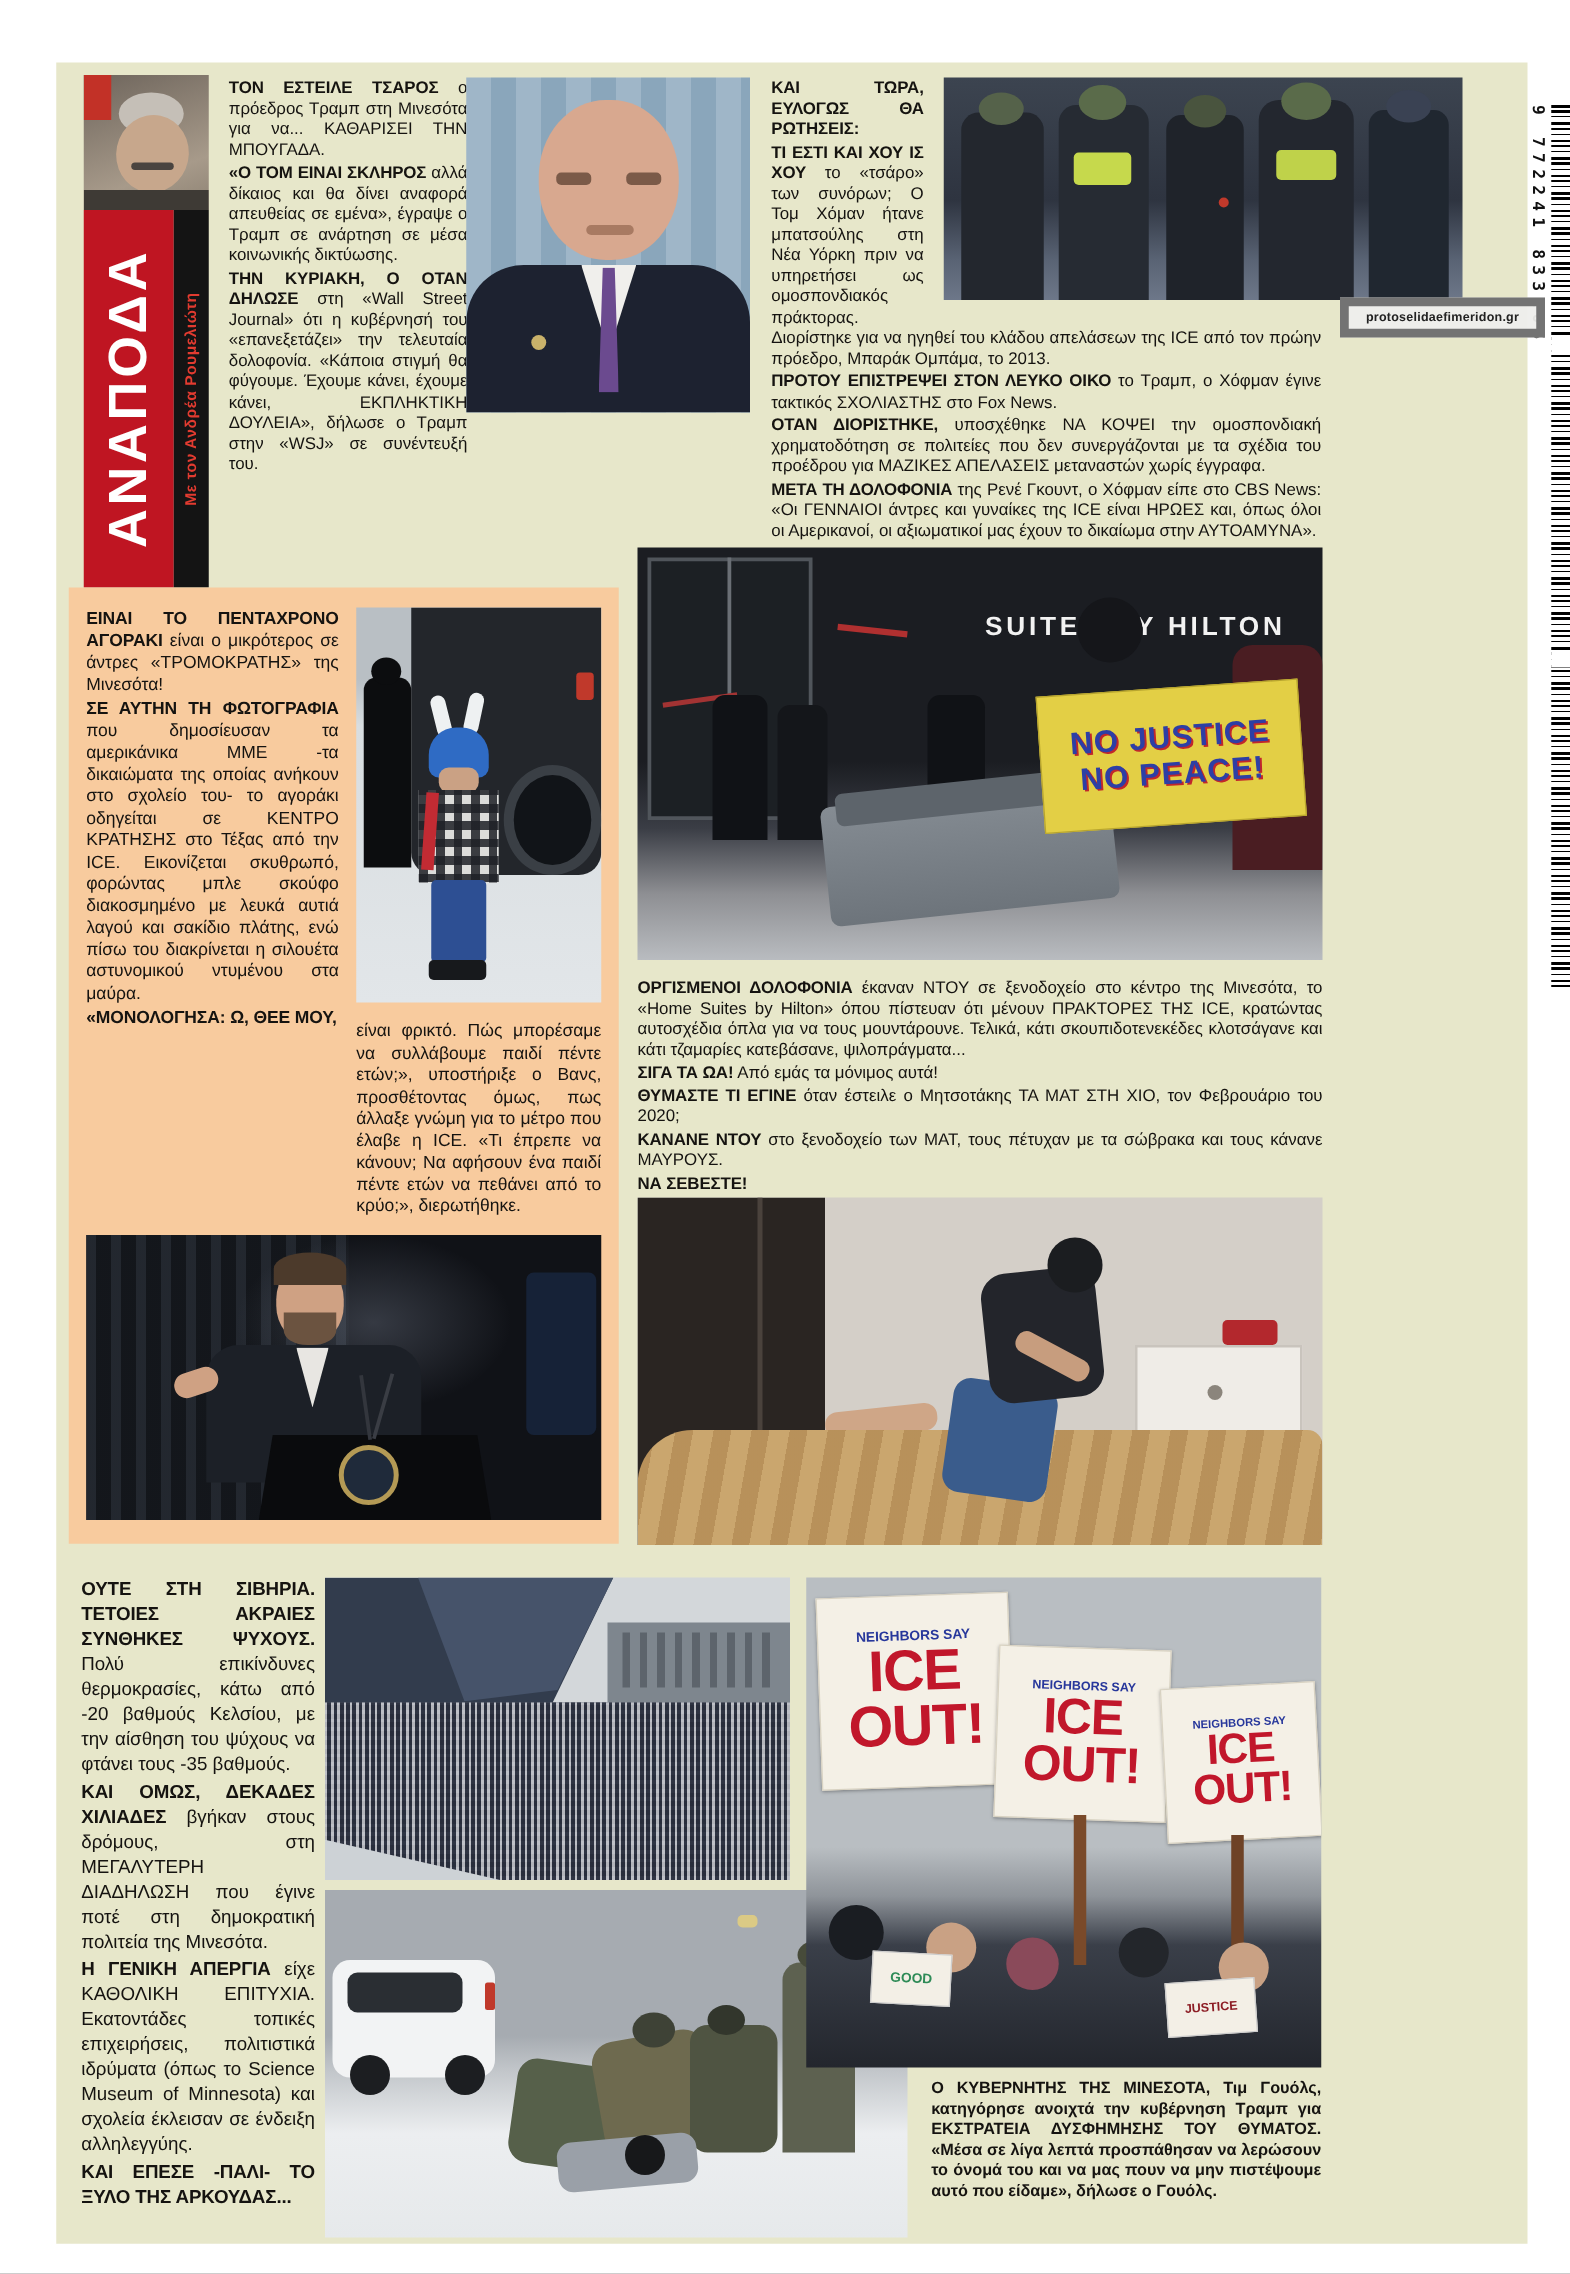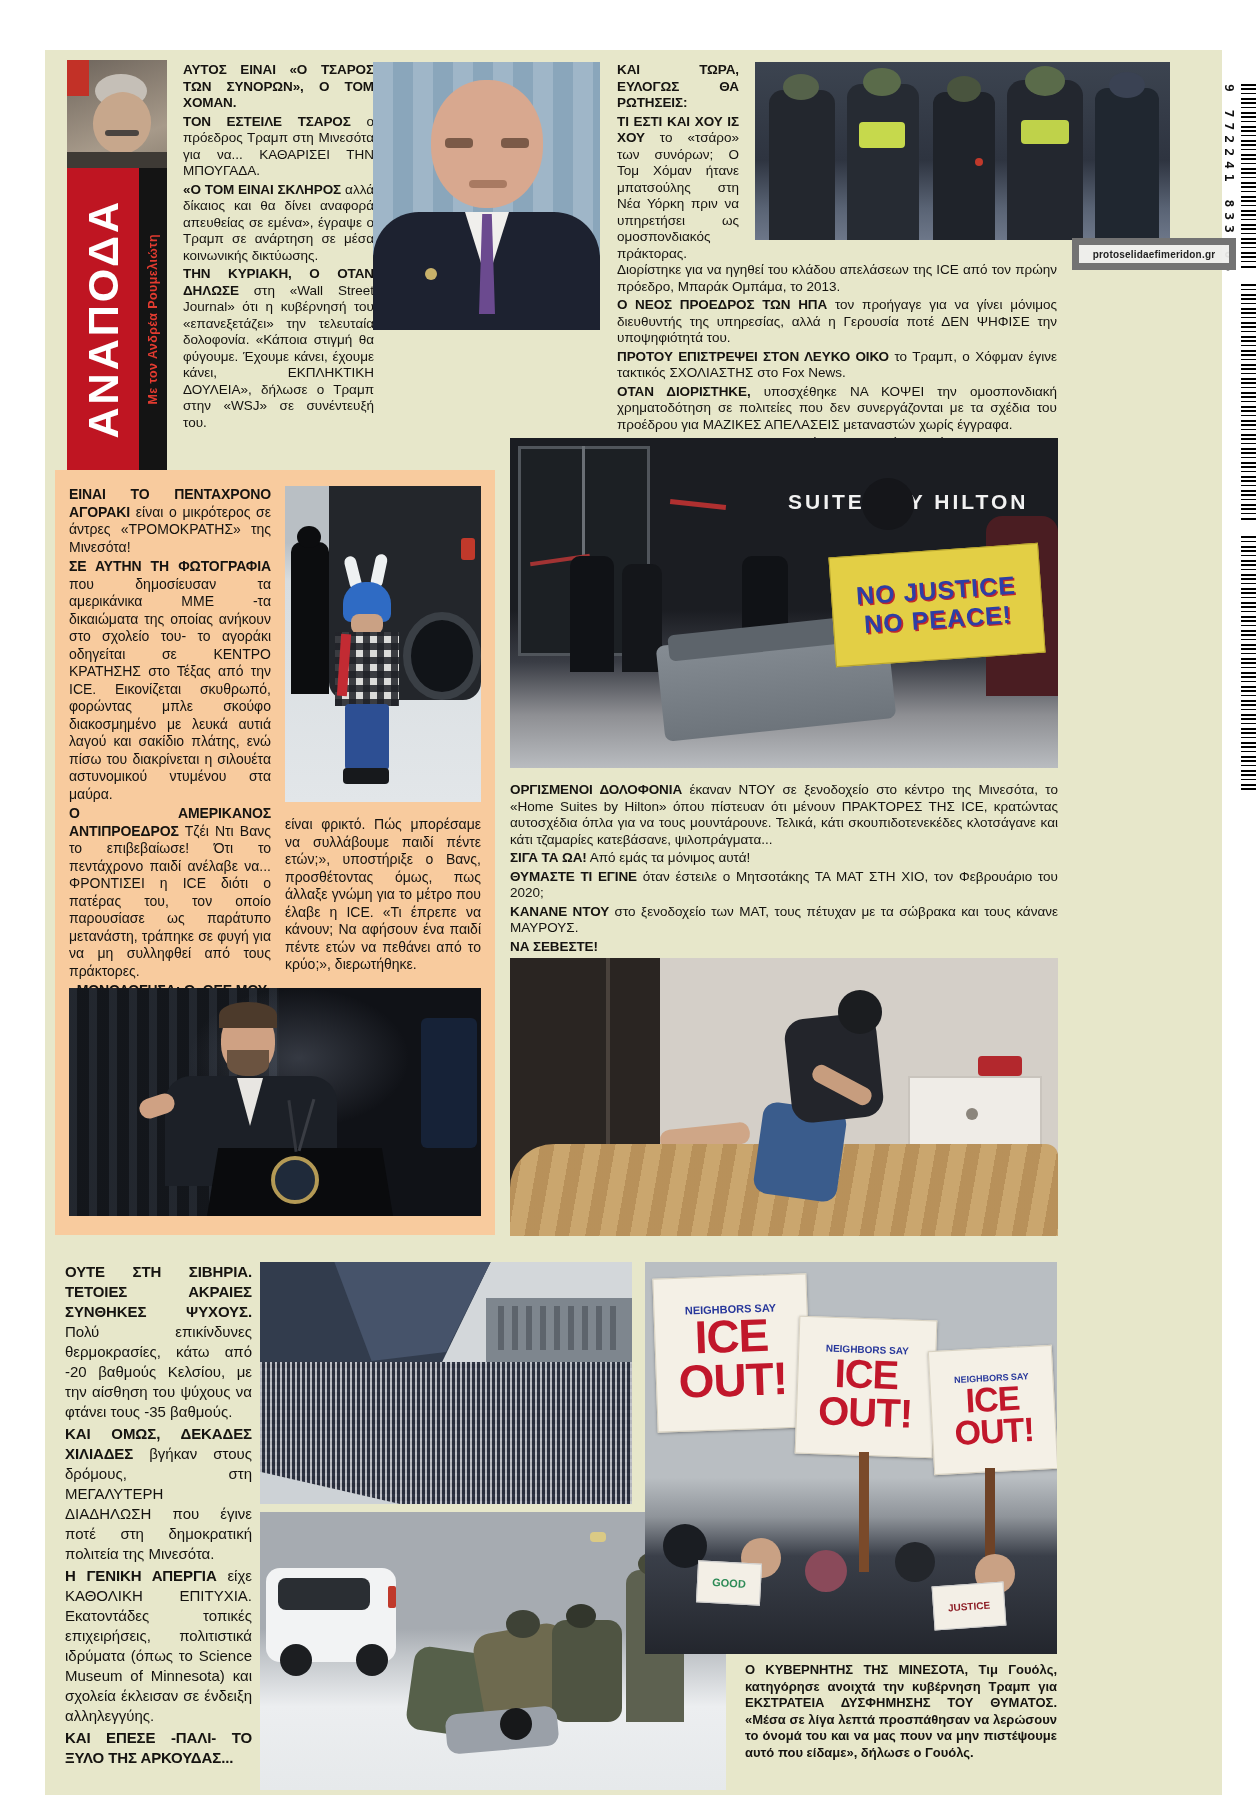--- a/index.html
+++ b/index.html
@@ -56,21 +56,20 @@
   <div class="banner">
     <div class="banner-red">
       <span>ΑΝΑΠΟΔΑ</span>
     </div>
     <div class="banner-black">
       <span>Με τον Ανδρέα Ρουμελιώτη</span>
     </div>
   </div>
 
   <div class="art" style="position:absolute;left:183px;top:62px;width:191px;">
-      <p><b>ΑΥΤΟΣ ΕΙΝΑΙ «Ο ΤΣΑΡΟΣ ΤΩΝ ΣΥΝΟΡΩΝ», Ο ΤΟΜ ΧΟΜΑΝ.</b></p>
       <p><b>ΤΟΝ ΕΣΤΕΙΛΕ ΤΣΑΡΟΣ</b><span> ο πρόεδρος Τραμπ στη Μινεσότα για να... ΚΑΘΑΡΙΣΕΙ ΤΗΝ ΜΠΟΥΓΑΔΑ.</span></p>
       <p><b>«Ο ΤΟΜ ΕΙΝΑΙ ΣΚΛΗΡΟΣ</b><span> αλλά δίκαιος και θα δίνει αναφορά απευθείας σε εμένα», έγραψε ο Τραμπ σε ανάρτηση σε μέσα κοινωνικής δικτύωσης.</span></p>
       <p><b>ΤΗΝ ΚΥΡΙΑΚΗ, Ο ΟΤΑΝ ΔΗΛΩΣΕ</b><span> στη «Wall Street Journal» ότι η κυβέρνησή του «επανεξετάζει» την τελευταία δολοφονία. «Κάποια στιγμή θα φύγουμε. Έχουμε κάνει, έχουμε κάνει, ΕΚΠΛΗΚΤΙΚΗ ΔΟΥΛΕΙΑ», δήλωσε ο Τραμπ στην «WSJ» σε συνέντευξή του.</span></p>
     </div>
 
   <div class="ph" style="left:373px;top:62px;width:227px;height:268px;background:repeating-linear-gradient(90deg,#9fb6c8 0 20px,#8aa6bb 20px 40px);">
     <i class="s" style="left:58px;top:18px;width:112px;height:128px;border-radius:48%;background:#d8a88f;"></i>
     <i class="s" style="left:72px;top:76px;width:28px;height:10px;background:#7b5a48;border-radius:4px;"></i>
     <i class="s" style="left:128px;top:76px;width:28px;height:10px;background:#7b5a48;border-radius:4px;"></i>
     <i class="s" style="left:96px;top:118px;width:38px;height:8px;background:#a87a62;border-radius:4px;"></i>
@@ -94,38 +93,36 @@
     <i class="s" style="left:340px;top:26px;width:64px;height:152px;background:#202730;border-radius:12px 12px 0 0;"></i>
     <i class="s" style="left:354px;top:10px;width:36px;height:26px;border-radius:50%;background:#3a4253;"></i>
     <i class="s" style="left:220px;top:96px;width:8px;height:8px;border-radius:50%;background:#c0392b;"></i>
   </div>
 
   <div class="art" style="position:absolute;left:617px;top:62px;width:440px;">
     <div class="floatspacer"></div>
     <div>
         <p><b>ΚΑΙ ΤΩΡΑ, ΕΥΛΟΓΩΣ ΘΑ ΡΩΤΗΣΕΙΣ:</b></p>
         <p><b>ΤΙ ΕΣΤΙ ΚΑΙ ΧΟΥ ΙΣ ΧΟΥ</b><span> το «τσάρο» των συνόρων; Ο Τομ Χόμαν ήτανε μπατσούλης στη Νέα Υόρκη πριν να υπηρετήσει ως ομοσπονδιακός πράκτορας. Διορίστηκε για να ηγηθεί του κλάδου απελάσεων της ICE από τον πρώην πρόεδρο, Μπαράκ Ομπάμα, το 2013.</span></p>
-        <p><b>Ο ΝΕΟΣ ΠΡΟΕΔΡΟΣ ΤΩΝ ΗΠΑ</b><span> τον προήγαγε για να γίνει μόνιμος διευθυντής της υπηρεσίας, αλλά η Γερουσία ποτέ ΔΕΝ ΨΗΦΙΣΕ την υποψηφιότητά του.</span></p>
         <p><b>ΠΡΟΤΟΥ ΕΠΙΣΤΡΕΨΕΙ ΣΤΟΝ ΛΕΥΚΟ ΟΙΚΟ</b><span> το Τραμπ, ο Χόφμαν έγινε τακτικός ΣΧΟΛΙΑΣΤΗΣ στο Fox News.</span></p>
         <p><b>ΟΤΑΝ ΔΙΟΡΙΣΤΗΚΕ,</b><span> υποσχέθηκε ΝΑ ΚΟΨΕΙ την ομοσπονδιακή χρηματοδότηση σε πολιτείες που δεν συνεργάζονται με τα σχέδια του προέδρου για ΜΑΖΙΚΕΣ ΑΠΕΛΑΣΕΙΣ μεταναστών χωρίς έγγραφα.</span></p>
         <p><b>ΜΕΤΑ ΤΗ ΔΟΛΟΦΟΝΙΑ</b><span> της Ρενέ Γκουντ, ο Χόφμαν είπε στο CBS News: «Οι ΓΕΝΝΑΙΟΙ άντρες και γυναίκες της ICE είναι ΗΡΩΕΣ και, όπως όλοι οι Αμερικανοί, οι αξιωματικοί μας έχουν το δικαίωμα στην ΑΥΤΟΑΜΥΝΑ».</span></p>
       </div>
   </div>
 
   <div class="barcode-num">9 772241 833105</div>
   <div class="bars"></div>
   <div class="bars-gap" style="top:268px;height:14px;"></div>
   <div class="bars-gap" style="top:520px;height:14px;"></div>
   <div class="sitebox">protoselidaefimeridon.gr</div>
 
   <div class="panel" style="left:55px;top:470px;width:440px;height:765px;">
     <div class="art peach" style="position:absolute;left:14px;top:16px;width:202px;">
         <p><b>ΕΙΝΑΙ ΤΟ ΠΕΝΤΑΧΡΟΝΟ ΑΓΟΡΑΚΙ</b><span> είναι ο μικρότερος σε άντρες «ΤΡΟΜΟΚΡΑΤΗΣ» της Μινεσότα!</span></p>
         <p><b>ΣΕ ΑΥΤΗΝ ΤΗ ΦΩΤΟΓΡΑΦΙΑ</b><span> που δημοσίευσαν τα αμερικάνικα ΜΜΕ -τα δικαιώματα της οποίας ανήκουν στο σχολείο του- το αγοράκι οδηγείται σε ΚΕΝΤΡΟ ΚΡΑΤΗΣΗΣ στο Τέξας από την ICE. Εικονίζεται σκυθρωπό, φορώντας μπλε σκούφο διακοσμημένο με λευκά αυτιά λαγού και σακίδιο πλάτης, ενώ πίσω του διακρίνεται η σιλουέτα αστυνομικού ντυμένου στα μαύρα.</span></p>
-        <p><b>Ο ΑΜΕΡΙΚΑΝΟΣ ΑΝΤΙΠΡΟΕΔΡΟΣ</b><span> Τζέι Ντι Βανς το επιβεβαίωσε! Ότι το πεντάχρονο παιδί ανέλαβε να... ΦΡΟΝΤΙΣΕΙ η ICE διότι ο πατέρας του, τον οποίο παρουσίασε ως παράτυπο μετανάστη, τράπηκε σε φυγή για να μη συλληφθεί από τους πράκτορες.</span></p>
         <p><b>«ΜΟΝΟΛΟΓΗΣΑ: Ω, ΘΕΕ ΜΟΥ,</b></p>
       </div>
 
     <div class="ph" style="left:230px;top:16px;width:196px;height:316px;background:linear-gradient(180deg,#b9bfc4 0 18%,#d8dde0 30%,#e2e6e9 100%);">
       <i class="s" style="left:44px;top:0;width:152px;height:214px;background:#23262b;border-radius:0 0 18px 18px;"></i>
       <i class="s" style="left:118px;top:126px;width:78px;height:88px;border-radius:50%;background:#111418;border:8px solid #3a3f45;box-sizing:border-box;"></i>
       <i class="s" style="left:176px;top:52px;width:14px;height:22px;background:#c0392b;border-radius:3px;"></i>
       <i class="s" style="left:6px;top:56px;width:38px;height:152px;background:#0c0d0f;border-radius:10px 10px 0 0;"></i>
       <i class="s" style="left:12px;top:40px;width:24px;height:22px;border-radius:50%;background:#0c0d0f;"></i>
       <i class="s" style="left:62px;top:70px;width:12px;height:34px;background:#eef1f2;border-radius:6px;transform:rotate(-14deg);"></i>

